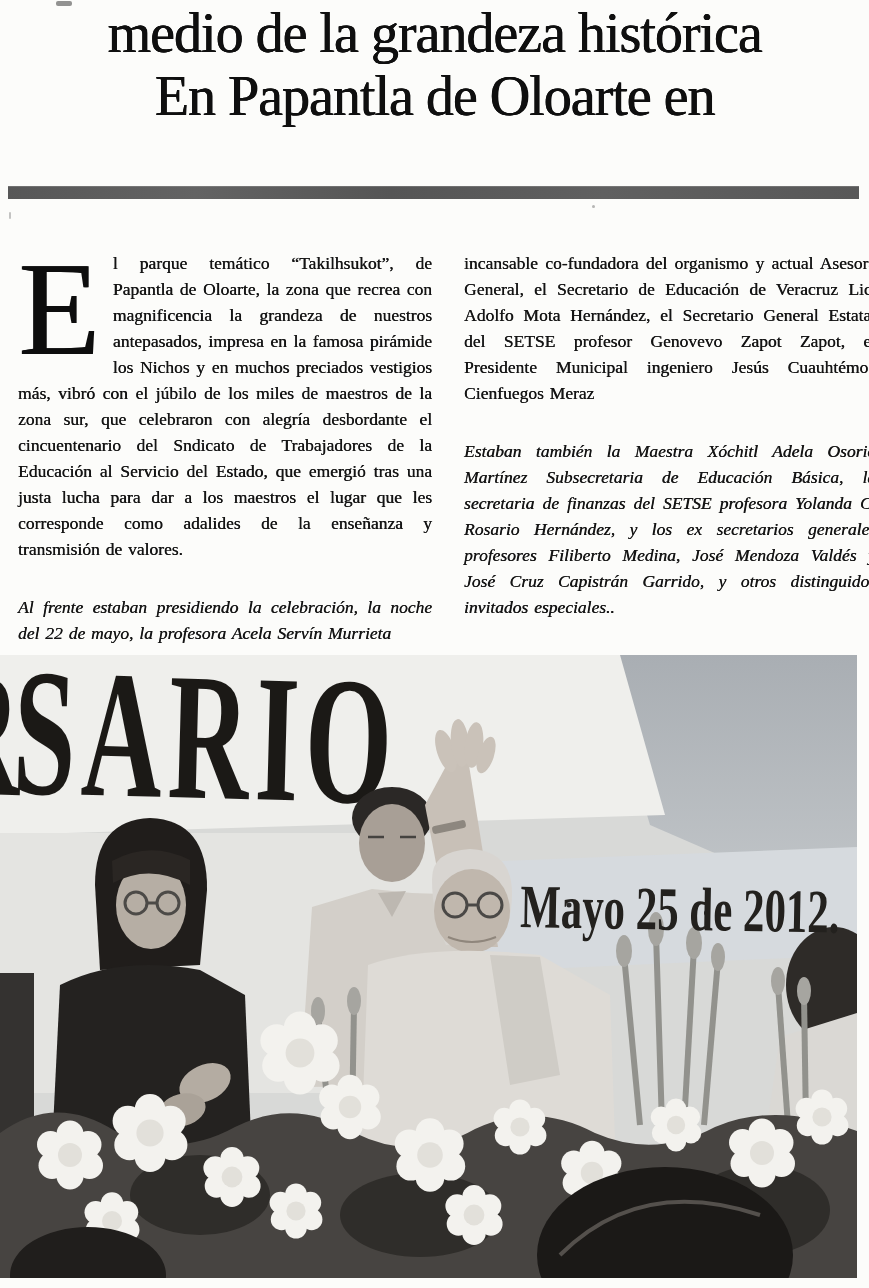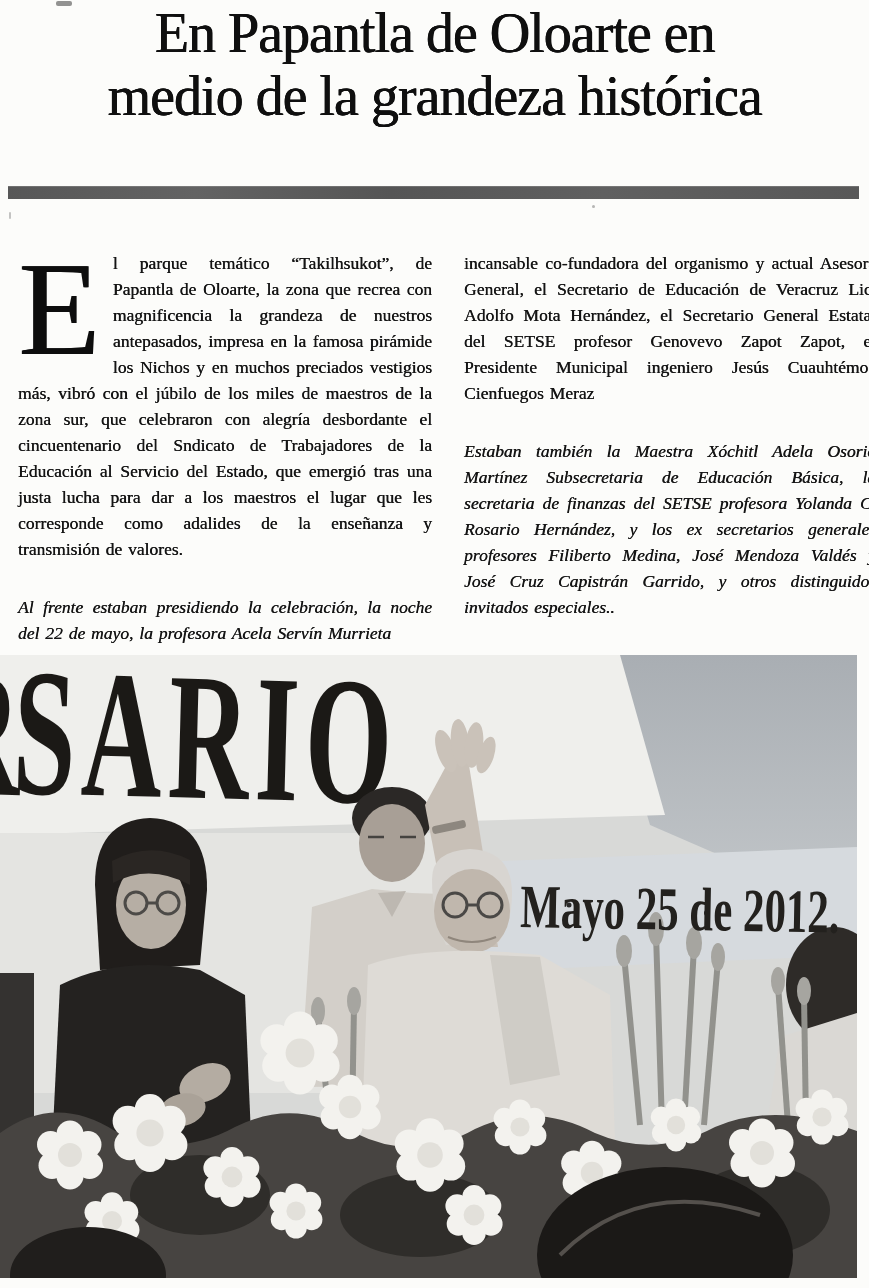--- a/index.html
+++ b/index.html
@@ -50,22 +50,22 @@
 </head>
 <body>
 
 <div class="page">
 
   <div class="speck speck-a"></div>
   <div class="speck speck-b"></div>
   <div class="speck speck-c"></div>
 
   <div class="headline">
+    <div>medio de la grandeza histórica</div>
     <div>En Papantla de Oloarte en</div>
-    <div>medio de la grandeza histórica</div>
   </div>
 
   <div class="rule"></div>
 
   <div class="col col-left">
     <p><span class="dropcap">E</span><span>l parque temático “Takilhsukot”, de Papantla de Oloarte, la zona que recrea con magnificencia la grandeza de nuestros antepasados, impresa en la famosa pirámide los Nichos y en muchos preciados vestigios más, vibró con el júbilo de los miles de maestros de la zona sur, que celebraron con alegría desbordante el cincuentenario del Sndicato de Trabajadores de la Educación al Servicio del Estado, que emergió tras una justa lucha para dar a los maestros el lugar que les corresponde como adalides de la enseñanza y transmisión de valores.</span></p>
     <p>Al frente estaban presidiendo la celebración, la noche del 22 de mayo, la profesora Acela Servín Murrieta</p>
   </div>
 
   <div class="col col-right">

